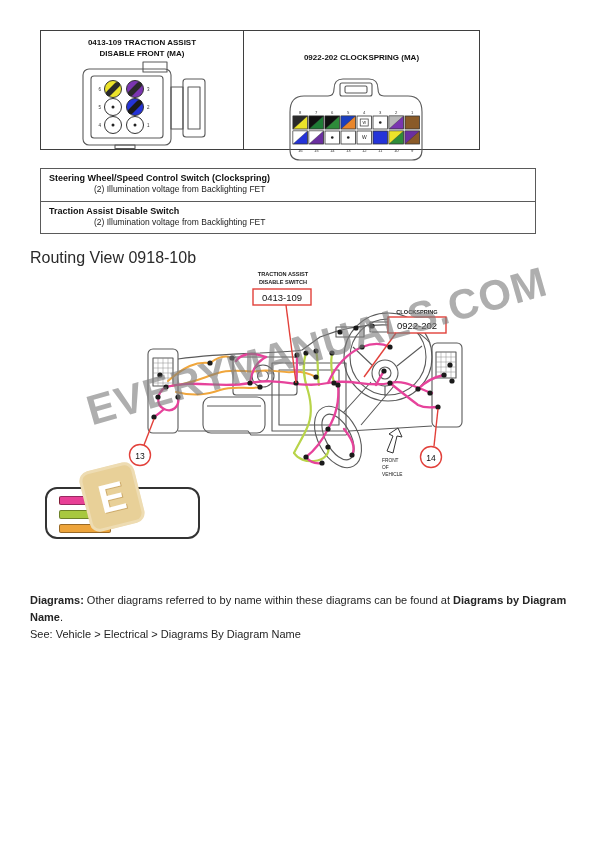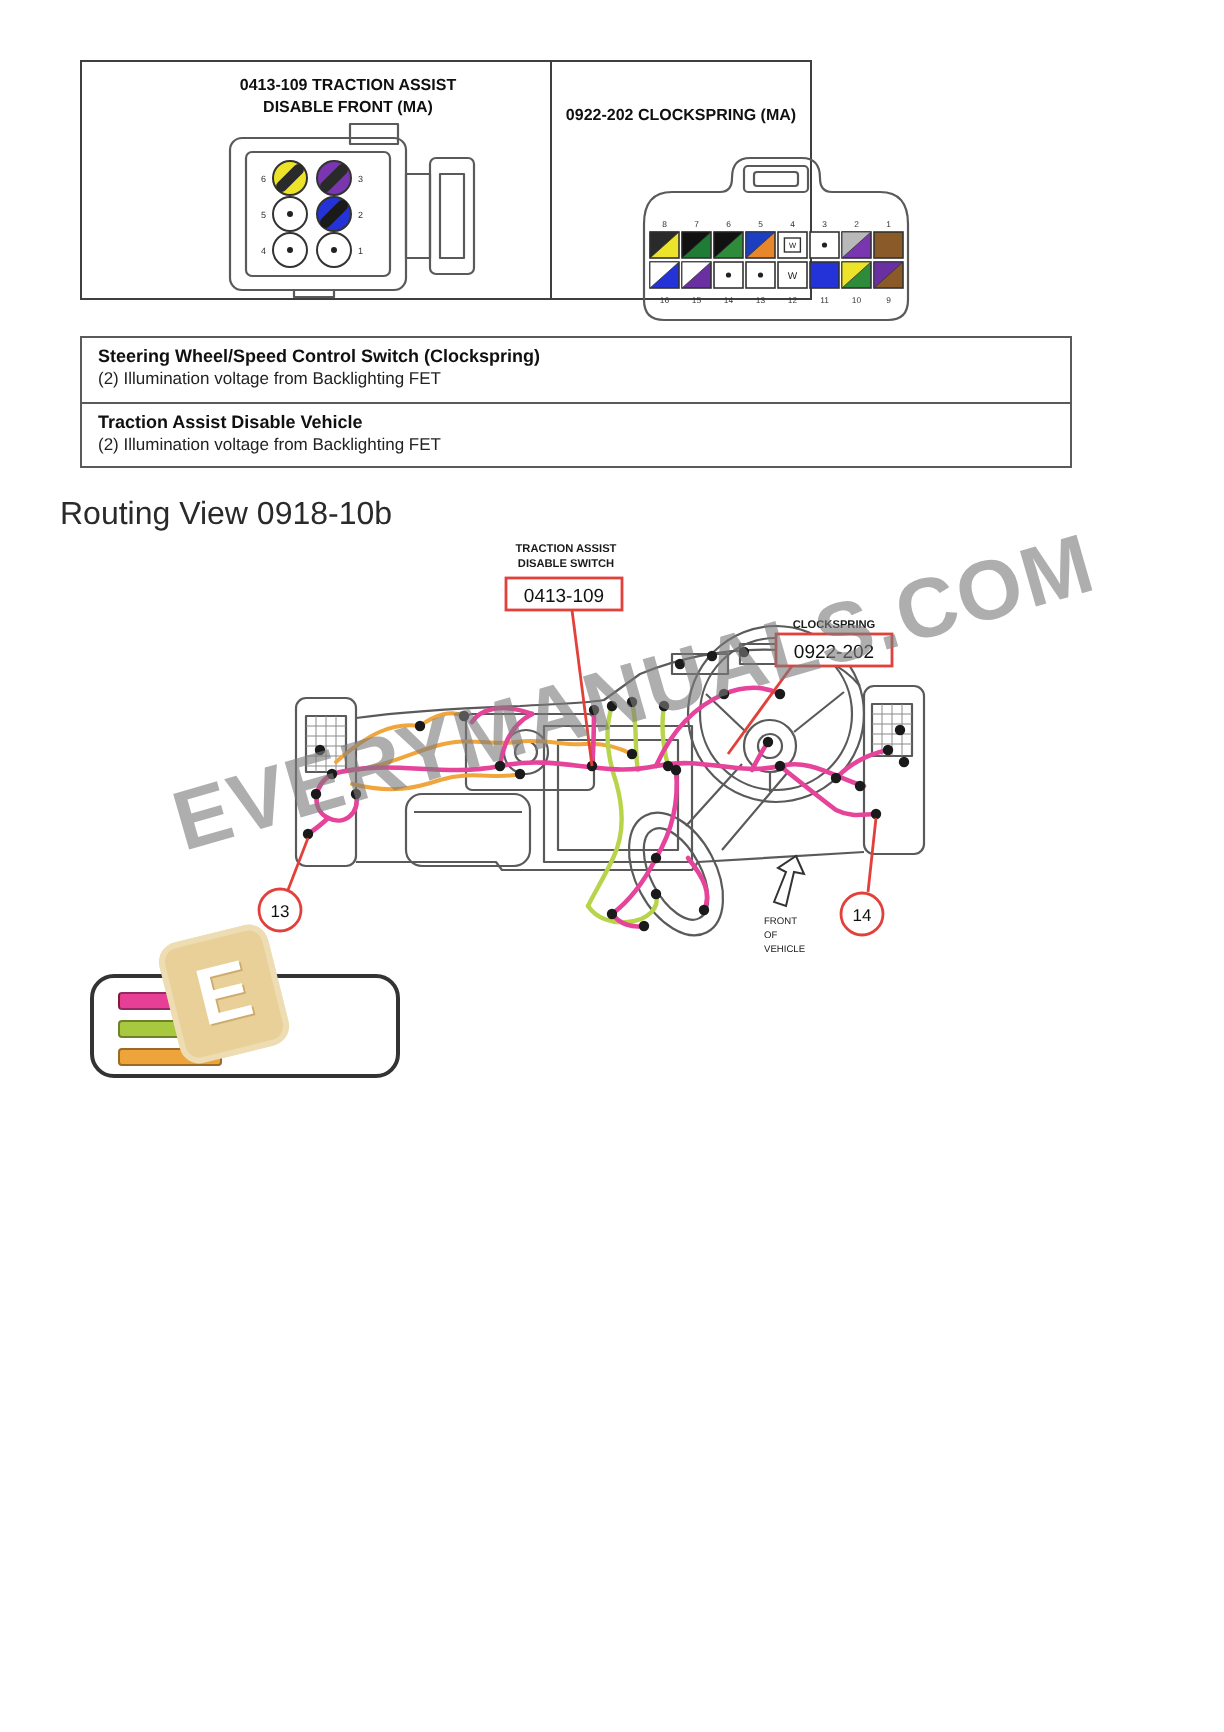--- a/index.html
+++ b/index.html
@@ -1,35 +1,35 @@
 <!DOCTYPE html>
 <html style="--red: #e2403a; --pink: #e6439b; --orange: #f0a63c; --green: #b8d44a; --tan: #e8d098;"><head>
 <meta charset="utf-8">
 <style>
   html,body{margin:0;padding:0;background:#fff;}
   .page{position:relative;width:612px;height:866px;background:#fff;overflow:hidden;
         font-family:"Liberation Sans", sans-serif;color:#1a1a1a;}
 
   
-  .conn-table{position:absolute;left:40px;top:30px;width:366px;height:120px;
-              border:1.4px solid #3f3f3f;display:flex;box-sizing:border-box;padding-left:32px;}
+  .conn-table{position:absolute;left:40px;top:30px;width:440px;height:120px;
+              border:1.4px solid #3f3f3f;display:flex;box-sizing:border-box;}
   .conn-cell{position:relative;height:100%;box-sizing:border-box;}
   .conn-cell.left{width:203px;border-right:1.4px solid #3f3f3f;}
   .conn-cell.right{flex:1;margin-top:15px;}
   .conn-title{margin-top:6px;text-align:center;font-weight:bold;font-size:8px;
               line-height:1.4;color:#101010;}
   .conn-svg{position:absolute;left:0;top:28px;}
 
   
   .desc-table{position:absolute;left:40px;top:168px;width:496px;border:1px solid #5a5a5a;
               box-sizing:border-box;}
   .desc-row{padding:4px 8px 5px 8px;box-sizing:border-box;height:32px;}
   .desc-row + .desc-row{border-top:1px solid #5a5a5a;}
   .desc-title{font-weight:bold;font-size:9px;color:#101010;}
-  .desc-detail{font-size:8.5px;color:#222;margin-top:1px;}
+  .desc-detail{font-size:8.5px;color:#222;margin-top:1px;margin-left:45px;}
 
   .routing-label{position:absolute;left:30px;top:249px;font-size:16px;color:#2a2a2a;}
 
   .routing-svg{position:absolute;left:100px;top:265px;}
 
   
   .ink{stroke:#5a5a5a;stroke-width:1.1;fill:none;stroke-linejoin:round;}
   .ink-thin{stroke:#8a8a8a;stroke-width:.5;fill:none;}
   .pinkw{stroke:var(--pink);stroke-width:2.3;fill:none;stroke-linecap:round;}
   .orangew{stroke:var(--orange);stroke-width:2;fill:none;stroke-linecap:round;}
@@ -164,21 +164,21 @@
       </svg>
     </div>
   </div>
 
   <div class="desc-table">
     <div class="desc-row">
       <div class="desc-title">Steering Wheel/Speed Control Switch (Clockspring)</div>
       <div class="desc-detail">(2) Illumination voltage from Backlighting FET</div>
     </div>
     <div class="desc-row">
-      <div class="desc-title">Traction Assist Disable Vehicle</div>
+      <div class="desc-title">Traction Assist Disable Switch</div>
       <div class="desc-detail">(2) Illumination voltage from Backlighting FET</div>
     </div>
   </div>
 
   <div class="routing-label">Routing View 0918-10b</div>
 
   <svg class="routing-svg" width="410" height="290" viewBox="0 0 410 290">
 
     <g class="ink">
       <rect x="48" y="84" width="30" height="84" rx="5"></rect>
@@ -312,14 +312,18 @@
   <div class="wm-logo">
     <span>E</span>
   </div>
 
   <div class="legend" id="legendBox">
       <div class="legend-bar" style="top: 7px; background: linear-gradient(90deg, rgb(232, 63, 150) 0px, rgb(232, 63, 150) 55%, rgb(198, 42, 82) 55%, rgb(198, 42, 82) 100%);"></div>
       <div class="legend-bar" style="top: 21px; background: rgb(168, 200, 63);"></div>
       <div class="legend-bar" style="top: 35px; background: rgb(237, 164, 59);"></div>
     </div>
 
+  <div class="footer">
+    <div><span class="b">Diagrams:</span><span> Other diagrams referred to by name within these diagrams can be found at </span><span class="b">Diagrams by Diagram Name</span><span>.</span></div>
+    <div>See: Vehicle &gt; Electrical &gt; Diagrams By Diagram Name</div>
+  </div>
 
 </div>
 
 </body></html>

